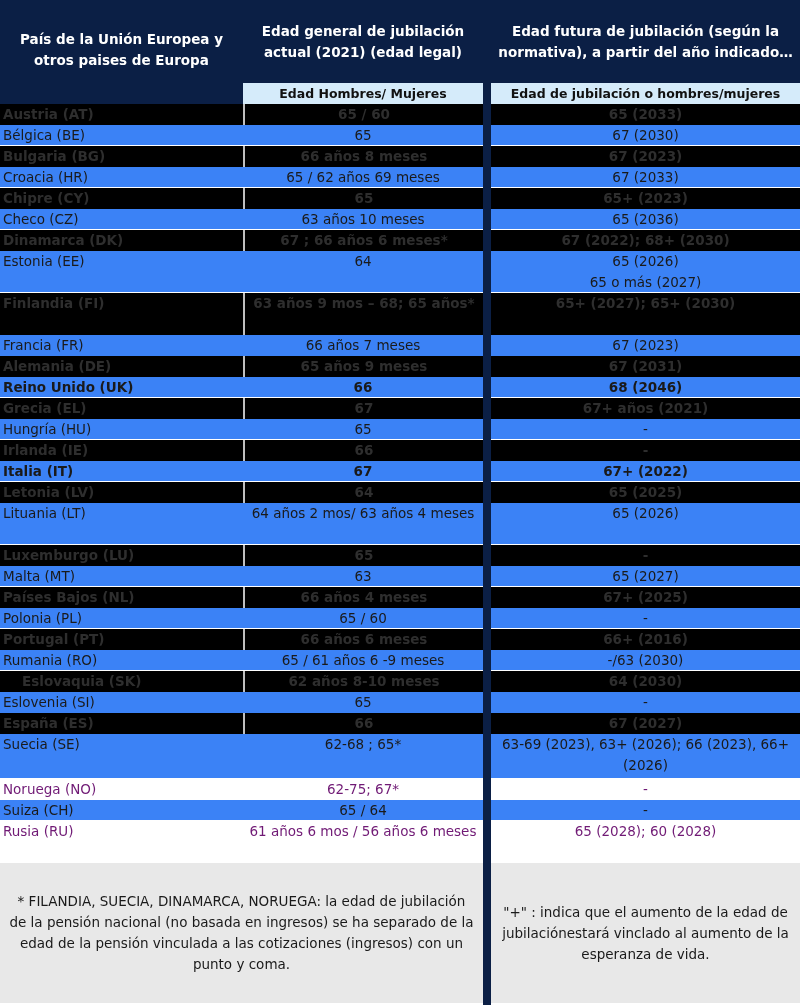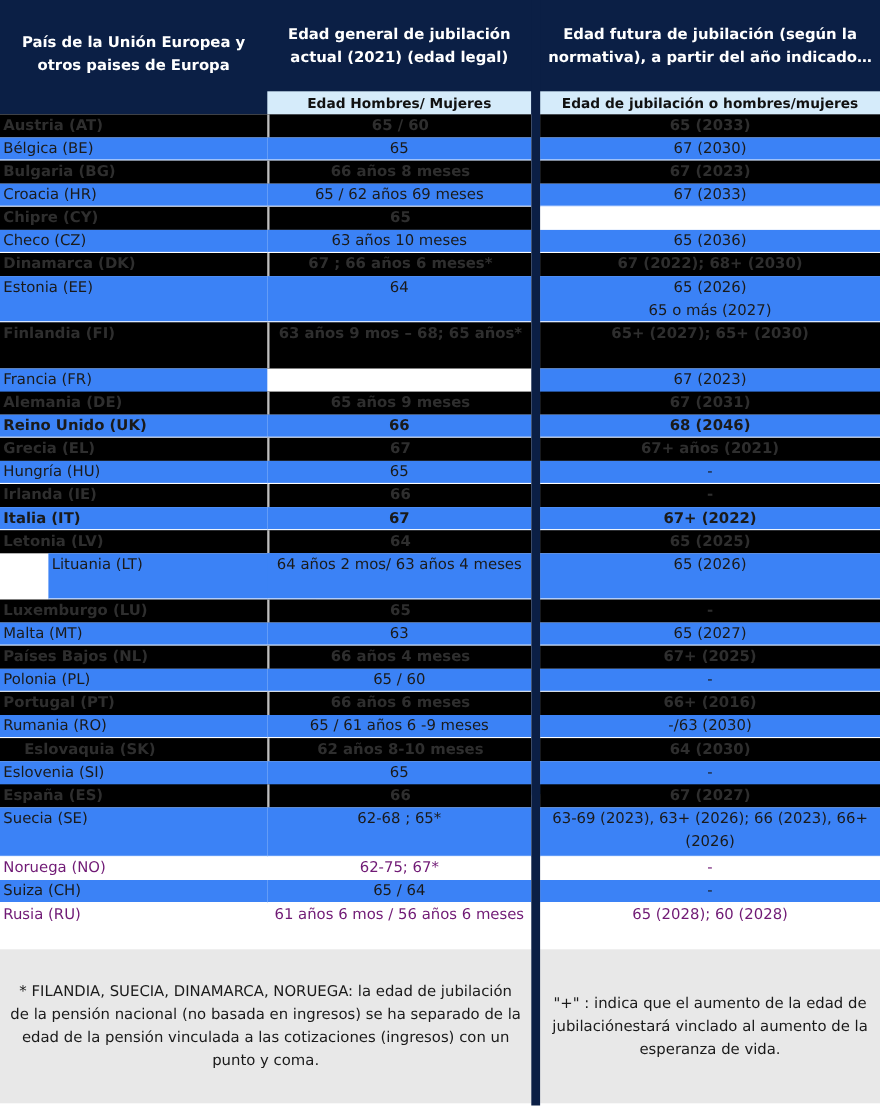--- a/index.html
+++ b/index.html
@@ -53,20 +53,21 @@
       <div class="c c2" style="white-space: pre-line;">67 (2023)</div>
     </div>
     <div class="row light" style="top: 167px; height: 21px;">
       <div class="c c0" style="white-space: pre-line;">Croacia (HR)</div>
       <div class="c c1" style="white-space: pre-line;">65 / 62 años 69 meses</div>
       <div class="c c2" style="white-space: pre-line;">67 (2033)</div>
     </div>
     <div class="row dark" style="top: 188px; height: 21px;">
       <div class="c c0" style="white-space: pre-line;">Chipre (CY)</div>
       <div class="c c1" style="white-space: pre-line;">65</div>
+      <div class="c c2" style="white-space: pre-line;">65+ (2023)</div>
     </div>
     <div class="row light" style="top: 209px; height: 21px;">
       <div class="c c0" style="white-space: pre-line;">Checo (CZ)</div>
       <div class="c c1" style="white-space: pre-line;">63 años 10 meses</div>
       <div class="c c2" style="white-space: pre-line;">65 (2036)</div>
     </div>
     <div class="row dark" style="top: 230px; height: 21px;">
       <div class="c c0" style="white-space: pre-line;">Dinamarca (DK)</div>
       <div class="c c1" style="white-space: pre-line;">67 ; 66 años 6 meses*</div>
       <div class="c c2" style="white-space: pre-line;">67 (2022); 68+ (2030)</div>
@@ -77,20 +78,21 @@
       <div class="c c2" style="white-space: pre-line;">65 (2026)
 65 o más (2027)</div>
     </div>
     <div class="row dark" style="top: 293px; height: 42px;">
       <div class="c c0" style="white-space: pre-line;">Finlandia (FI)</div>
       <div class="c c1" style="white-space: pre-line;">63 años 9 mos – 68; 65 años*</div>
       <div class="c c2" style="white-space: pre-line;">65+ (2027); 65+ (2030)</div>
     </div>
     <div class="row light" style="top: 335px; height: 25px;">
       <div class="c c0" style="white-space: pre-line;">Francia (FR)</div>
+      <div class="c c1" style="white-space: pre-line;">66 años 7 meses</div>
       <div class="c c2" style="white-space: pre-line;">67 (2023)</div>
     </div>
     <div class="row dark" style="top: 356px; height: 21px;">
       <div class="c c0" style="white-space: pre-line;">Alemania (DE)</div>
       <div class="c c1" style="white-space: pre-line;">65 años 9 meses</div>
       <div class="c c2" style="white-space: pre-line;">67 (2031)</div>
     </div>
     <div class="row light bold" style="top: 377px; height: 21px;">
       <div class="c c0" style="white-space: pre-line;">Reino Unido (UK)</div>
       <div class="c c1" style="white-space: pre-line;">66</div>
@@ -115,21 +117,21 @@
       <div class="c c0" style="white-space: pre-line;">Italia (IT)</div>
       <div class="c c1" style="white-space: pre-line;">67</div>
       <div class="c c2" style="white-space: pre-line;">67+ (2022)</div>
     </div>
     <div class="row dark" style="top: 482px; height: 21px;">
       <div class="c c0" style="white-space: pre-line;">Letonia (LV)</div>
       <div class="c c1" style="white-space: pre-line;">64</div>
       <div class="c c2" style="white-space: pre-line;">65 (2025)</div>
     </div>
     <div class="row light" style="top: 503px; height: 42px;">
-      <div class="c c0" style="white-space: pre-line; margin-left: 44px;">Lituania (LT)</div>
+      <div class="c c0" style="white-space: pre-line;">Lituania (LT)</div>
       <div class="c c1" style="white-space: pre-line;">64 años 2 mos/ 63 años 4 meses</div>
       <div class="c c2" style="white-space: pre-line;">65 (2026)</div>
     </div>
     <div class="row dark" style="top: 545px; height: 21px;">
       <div class="c c0" style="white-space: pre-line;">Luxemburgo (LU)</div>
       <div class="c c1" style="white-space: pre-line;">65</div>
       <div class="c c2" style="white-space: pre-line;">-</div>
     </div>
     <div class="row light" style="top: 566px; height: 21px;">
       <div class="c c0" style="white-space: pre-line;">Malta (MT)</div>

